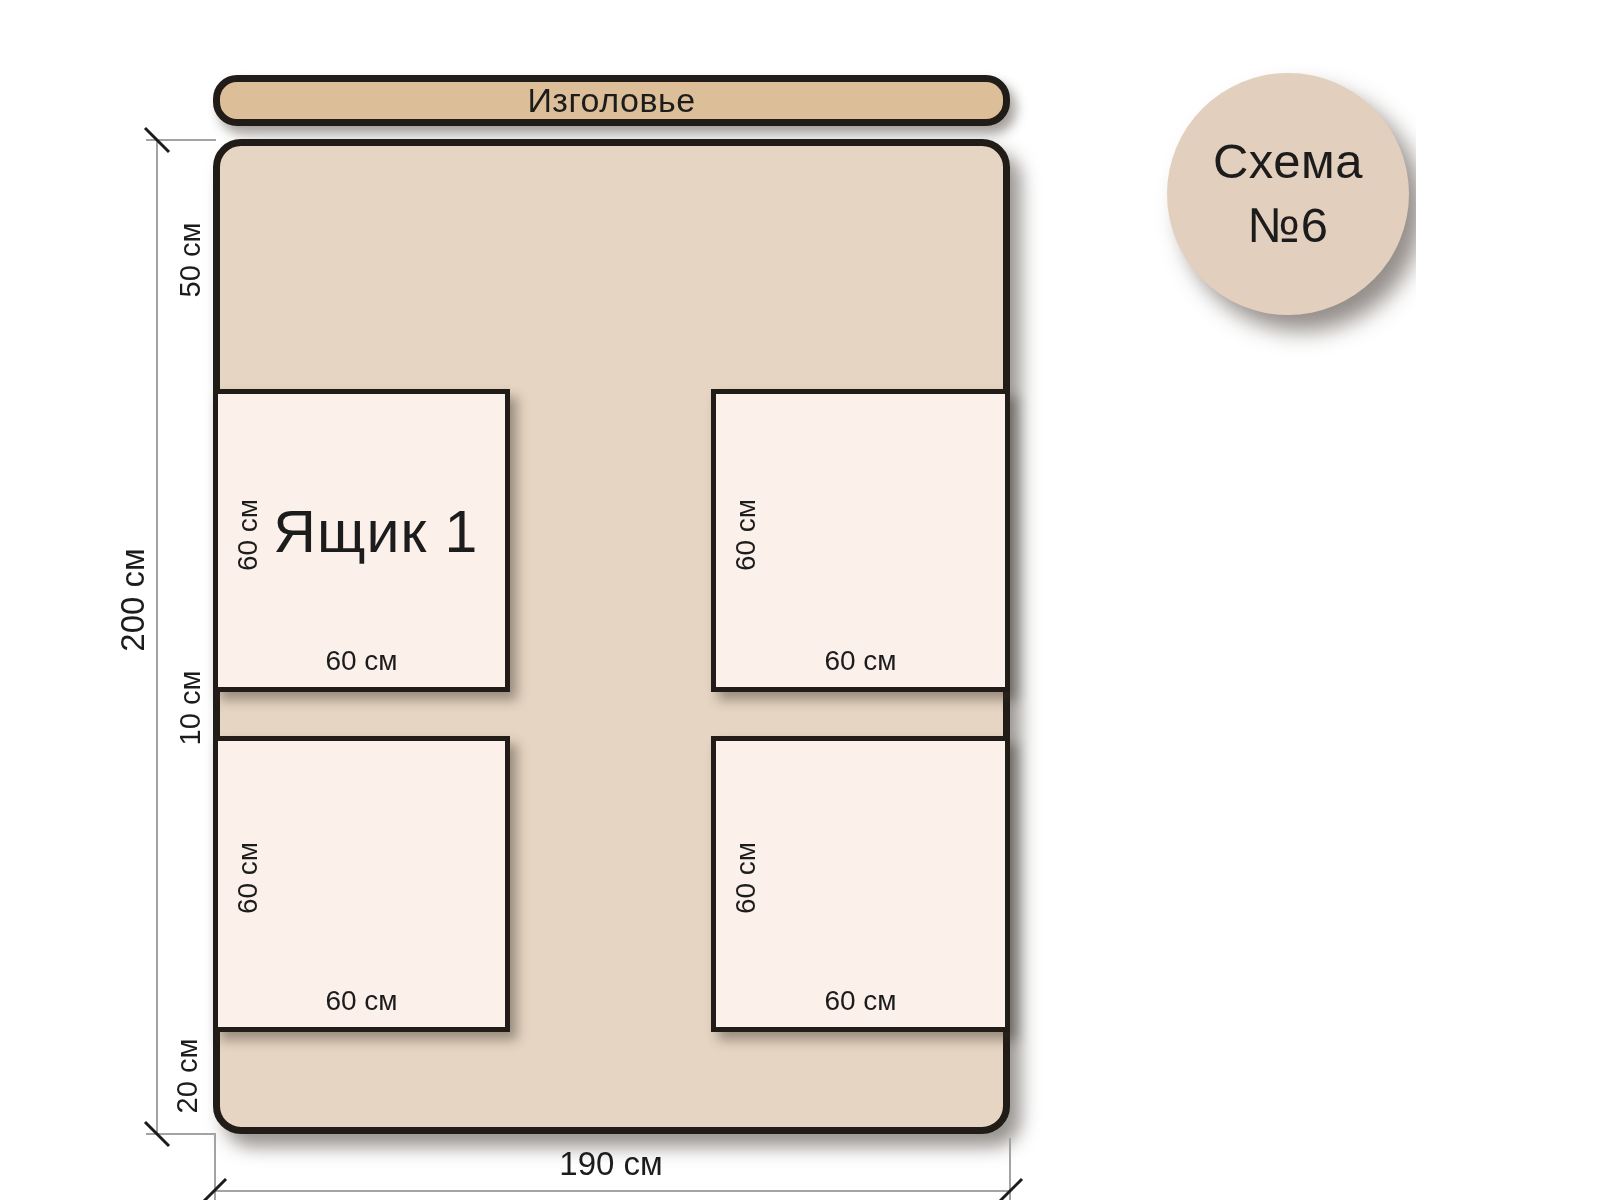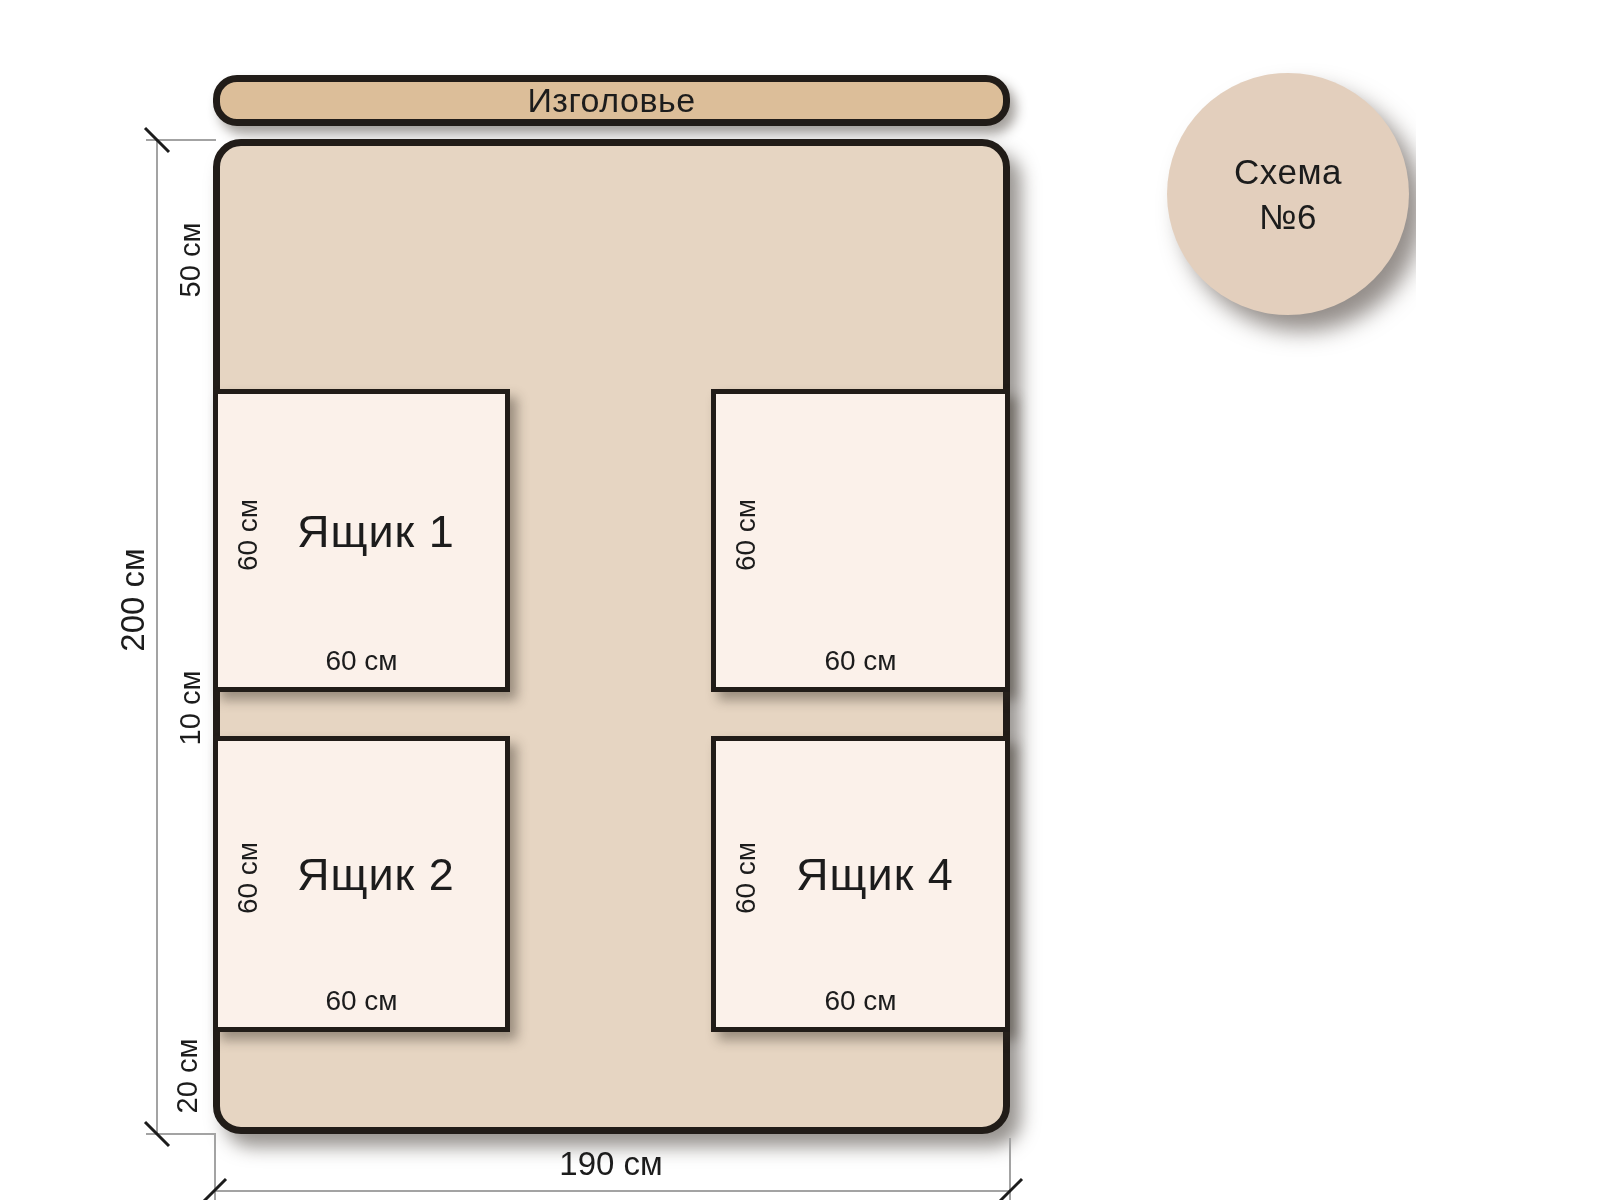--- a/index.html
+++ b/index.html
@@ -40,21 +40,21 @@
     box-shadow: 7px 8px 11px rgba(50,42,34,.42);
   }
   #drawer-1 { left: 213px; top: 345px; width: 297px; height: 303px; }
   #drawer-2 { left: 213px; top: 692px; width: 297px; height: 296px; }
   #drawer-3 { left: 711px; top: 345px; width: 299px; height: 303px; }
   #drawer-4 { left: 711px; top: 692px; width: 299px; height: 296px; }
 
   .drawer-name {
     position: absolute; left: 55%; top: 47%;
     transform: translate(-50%,-50%);
-    font-size: 45px; white-space: nowrap; letter-spacing: 1px;
+    font-size: 59px; white-space: nowrap; letter-spacing: 1px;
   }
   .drawer-h {
     position: absolute; left: 30px; top: 48%;
     transform: translate(-50%,-50%) rotate(-90deg);
     font-size: 28px; white-space: nowrap;
   }
   .drawer-w {
     position: absolute; left: 50%; bottom: 10px;
     transform: translateX(-50%);
     font-size: 28px; white-space: nowrap;
@@ -93,51 +93,49 @@
   }
 
   
   .badge {
     left: 1167px; top: 29px; width: 242px; height: 242px;
     border-radius: 50%;
     background: #e3cfbd;
     box-shadow: 14px 16px 22px rgba(60,50,42,.55);
     display: flex; flex-direction: column;
     align-items: center; justify-content: center;
-    font-size: 35px; line-height: 1.3; letter-spacing: .5px;
+    font-size: 49px; line-height: 1.3; letter-spacing: .5px;
   }
 </style>
 </head>
 <body>
 
 <div id="canvas">
 
   <div class="abs headboard">
     <span>Изголовье</span>
   </div>
 
   <div class="abs bed"></div>
 
   <div class="drawer" id="drawer-1">
     <span class="drawer-h">60 см</span>
     <span class="drawer-name">Ящик 1</span>
     <span class="drawer-w">60 см</span>
   </div>
   <div class="drawer" id="drawer-2">
     <span class="drawer-h">60 см</span>
-    <span class="drawer-name">Ящик 2</span>
     <span class="drawer-w">60 см</span>
   </div>
   <div class="drawer" id="drawer-3">
     <span class="drawer-h">60 см</span>
     <span class="drawer-w">60 см</span>
   </div>
   <div class="drawer" id="drawer-4">
     <span class="drawer-h">60 см</span>
-    <span class="drawer-name">Ящик 4</span>
     <span class="drawer-w">60 см</span>
   </div>
 
   <div class="dimline" id="dim-left-line"></div>
   <div class="dimline" id="ext-top-left"></div>
   <div class="dimline" id="ext-bottom-left"></div>
   <div class="dimline" id="ext-bl-vertical"></div>
   <div class="dimline" id="ext-br-vertical"></div>
   <div class="dimline" id="dim-bottom-line"></div>
 

